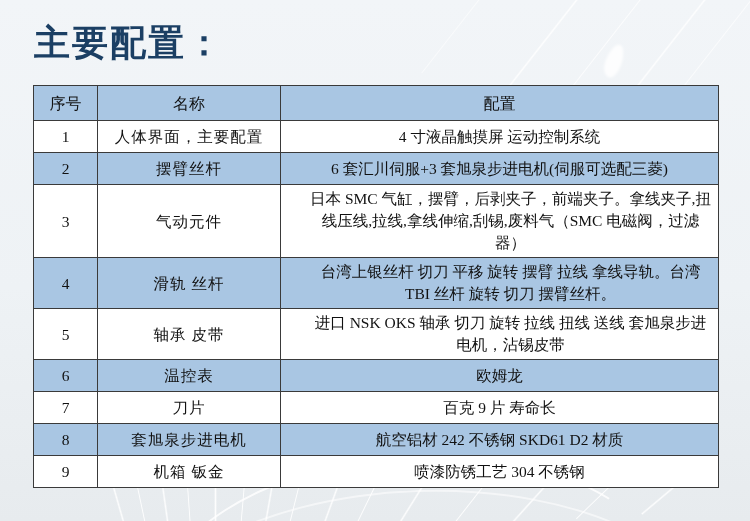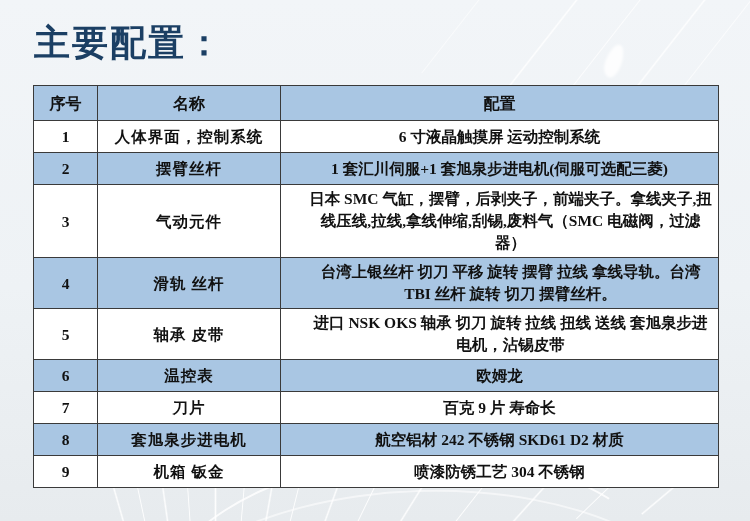--- a/index.html
+++ b/index.html
@@ -110,21 +110,21 @@
   table.spec col.c2 { width: 183px; }
   table.spec col.c3 { width: 438px; }
 
   table.spec th,
   table.spec td {
     border: 1px solid #3a3a3a;
     padding: 3px 6px;
     font-size: 15.5px;
     line-height: 25px;
     color: #111111;
-    font-weight: 700;
+    font-weight: 400;
     text-align: center;
     vertical-align: middle;
     font-family: "Liberation Serif", "DejaVu Serif", serif;
   }
   table.spec thead th {
     background: #a9c6e3;
     height: 28px;
     font-size: 16px;
   }
   table.spec tbody tr.alt > td {
@@ -183,27 +183,27 @@
       <thead>
         <tr>
           <th>序号</th>
           <th>名称</th>
           <th>配置</th>
         </tr>
       </thead>
       <tbody id="spec-body">
           <tr class="plain">
             <td class="idx">1</td>
-            <td class="name">人体界面，控制系统</td>
-            <td class="cfg">6 寸液晶触摸屏 运动控制系统</td>
+            <td class="name">人体界面，主要配置</td>
+            <td class="cfg">4 寸液晶触摸屏 运动控制系统</td>
           </tr>
           <tr class="alt">
             <td class="idx">2</td>
             <td class="name">摆臂丝杆</td>
-            <td class="cfg">1 套汇川伺服+1 套旭泉步进电机(伺服可选配三菱)</td>
+            <td class="cfg">6 套汇川伺服+3 套旭泉步进电机(伺服可选配三菱)</td>
           </tr>
           <tr class="plain">
             <td class="idx">3</td>
             <td class="name">气动元件</td>
             <td class="cfg multi">日本 SMC 气缸，摆臂，后剥夹子，前端夹子。拿线夹子,扭线压线,拉线,拿线伸缩,刮锡,废料气（SMC 电磁阀，过滤器）</td>
           </tr>
           <tr class="alt">
             <td class="idx">4</td>
             <td class="name">滑轨 丝杆</td>
             <td class="cfg multi">台湾上银丝杆 切刀 平移 旋转 摆臂 拉线 拿线导轨。台湾 TBI 丝杆 旋转 切刀 摆臂丝杆。</td>

